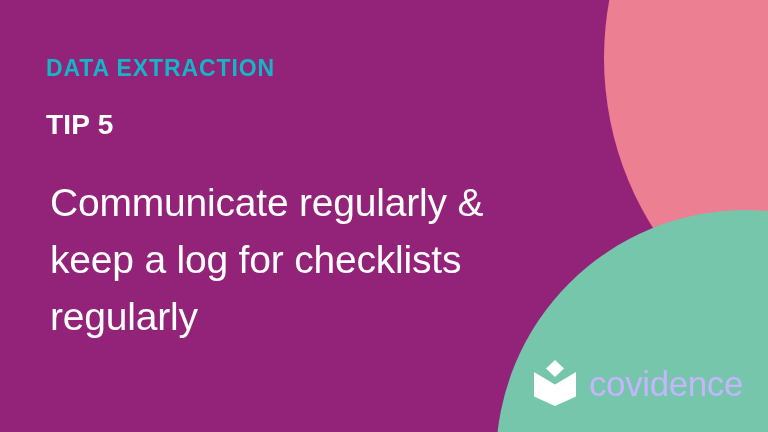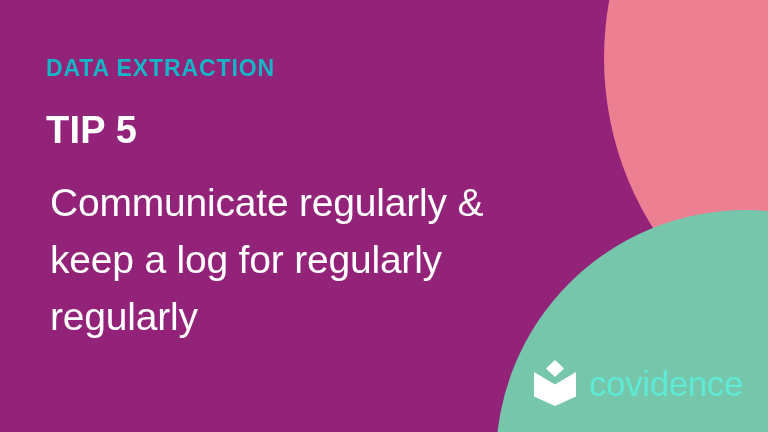--- a/index.html
+++ b/index.html
@@ -71,21 +71,21 @@
     font-weight: bold;
     letter-spacing: 0.9px;
     line-height: 1;
     white-space: nowrap;
   }
   .tip-label {
     position: absolute;
     top: 111px;
     left: 0;
     color: #ffffff;
-    font-size: 38px;
+    font-size: 28px;
     font-weight: bold;
     letter-spacing: 0.2px;
     line-height: 1;
     white-space: nowrap;
   }
   .headline {
     position: absolute;
     top: 174px;
     left: 4px;
     width: 560px;
@@ -108,21 +108,21 @@
     display: flex;
     align-items: center;
     gap: 13px;
   }
   .logo-mark {
     width: 42px;
     height: 46px;
     display: block;
   }
   .logo-word {
-    color: #5eead4;
+    color: #c4b5fd;
     font-size: 35px;
     font-weight: 500;
     letter-spacing: -0.4px;
     line-height: 1;
     text-align: center;
   }
 </style>
 </head>
 <body>
 
@@ -135,21 +135,21 @@
   </div>
 
   <div class="content">
 
     <div class="eyebrow">DATA EXTRACTION</div>
 
     <div class="tip-label">TIP 5</div>
 
     <div class="headline">
       <span class="line">Communicate regularly &amp;</span>
-      <span class="line">keep a log for regularly</span>
+      <span class="line">keep a log for checklists</span>
       <span class="line">regularly</span>
     </div>
 
   </div>
 
   <div class="logo">
     <span>
       <svg class="logo-mark" viewBox="0 0 42 46" xmlns="http://www.w3.org/2000/svg" aria-hidden="true">
         <polygon points="21,0 30,8.5 21,17 12,8.5" fill="#ffffff"></polygon>
         <path d="M0,12 L0,36.5 L21,46 L42,36.5 L42,12 L21,24.5 Z" fill="#ffffff"></path>

